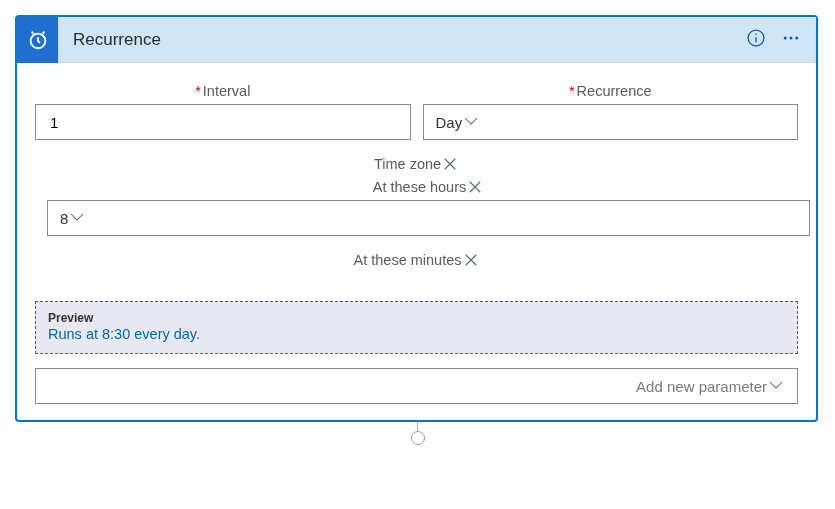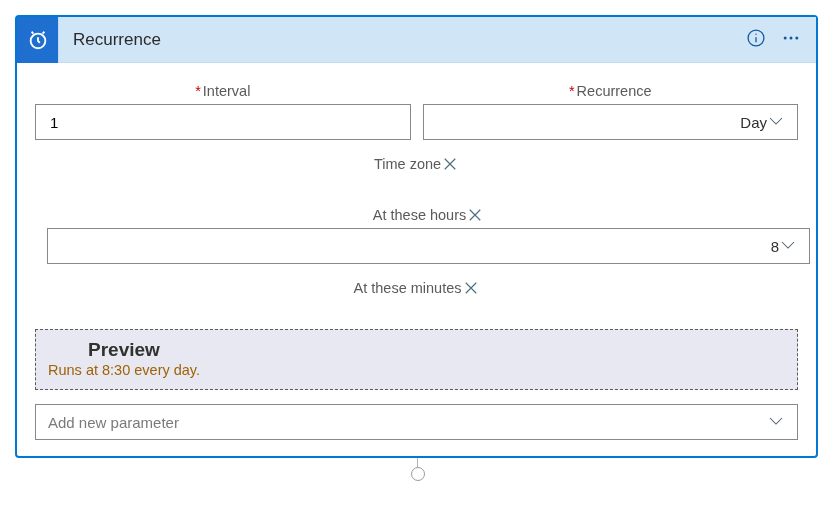--- a/index.html
+++ b/index.html
@@ -75,39 +75,39 @@
   }
   .control-input {
     border: none;
     outline: none;
     width: 100%;
     font-size: 15px;
     font-family: inherit;
     background: transparent;
   }
   .control-select {
-    justify-content: flex-end;
+    justify-content: flex-start;
     cursor: pointer;
   }
   .chev { color: #60666c; flex-shrink: 0; }
   .preview-box {
     border: 1px dashed #5b5b5b;
     background: #e7e8f1;
     padding: 9px 12px 11px 12px;
     margin-top: 6px;
     margin-bottom: 14px;
   }
-  .preview-title { font-weight: 600; font-size: 19px; margin-bottom: 1px; margin-left: 40px; }
-  .preview-text { font-size: 14.5px; color: #a16207; }
+  .preview-title { font-weight: 600; font-size: 12px; margin-bottom: 1px; }
+  .preview-text { font-size: 14.5px; color: #0369a1; }
   .add-param {
     height: 36px;
     border: 1px solid #8a8886;
     display: flex;
     align-items: center;
-    justify-content: space-between;
+    justify-content: flex-end;
     padding: 0 12px;
     color: #7a7a7a;
     font-size: 15px;
     cursor: pointer;
     margin-bottom: 4px;
   }
   .connector {
     width: 1px; height: 10px; background: #b3b3b3;
     margin: 0 auto;
   }
@@ -170,21 +170,21 @@
           <span>Day</span>
           <span class="chev">
             <svg width="18" height="18" viewBox="0 0 24 24" fill="none" stroke="#4e6070" stroke-width="1.4">
                 <path d="M4 8l8 8 8-8"></path>
               </svg>
           </span>
         </div>
       </div>
     </div>
 
-    <div class="field field-full" style="margin-bottom:28px;">
+    <div class="field field-full" style="margin-bottom:0;">
       <div class="label-row">
         <span class="label">Time zone</span>
         <span class="remove-x">
           <svg width="18" height="18" viewBox="0 0 24 24" stroke="#4e6d80" stroke-width="1.6">
               <path d="M5 5l14 14M19 5L5 19"></path>
             </svg>
         </span>
       </div>
     </div>
 

